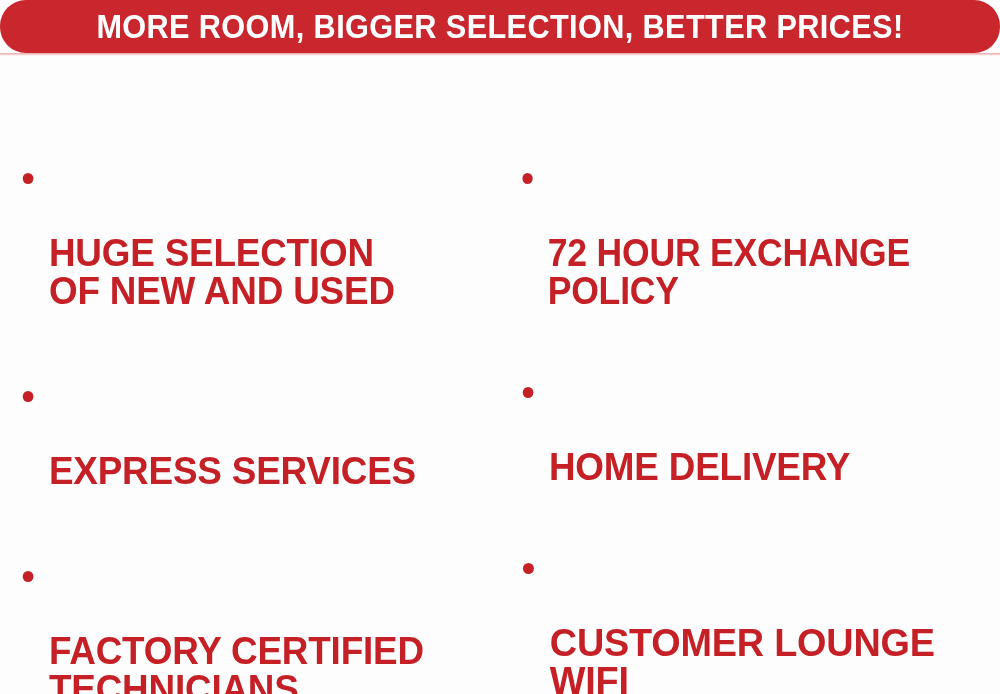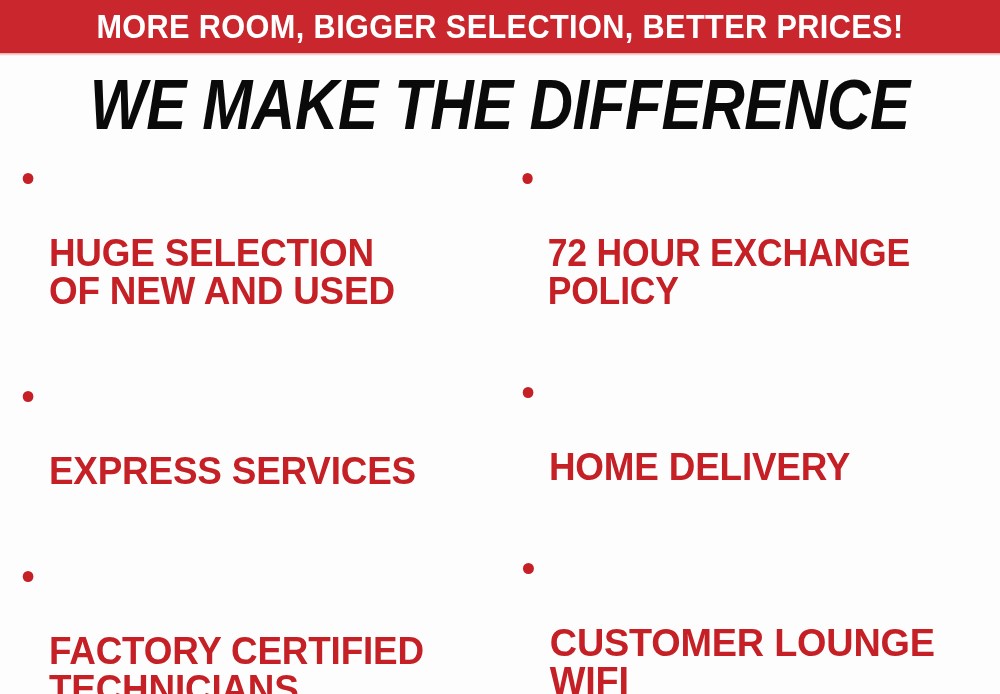--- a/index.html
+++ b/index.html
@@ -26,20 +26,21 @@
   .ribbon {
     position: absolute;
     left: 0;
     top: 0;
     width: 1000px;
     height: 53px;
     background: #c9272d;
     display: flex;
     align-items: center;
     justify-content: center;
+    border-radius: 26px;
   }
   .ribbon-text {
     color: #ffffff;
     font-family: "Liberation Sans", sans-serif;
     font-weight: bold;
     font-size: 33px;
     line-height: 1;
     letter-spacing: 0.4px;
     text-transform: uppercase;
     white-space: nowrap;
@@ -133,23 +134,20 @@
 </head>
 <body>
 
 <div id="banner">
 
   <div class="ribbon">
     <div class="ribbon-text">MORE ROOM, BIGGER SELECTION, BETTER PRICES!</div>
   </div>
   <div class="ribbon-fade"></div>
 
-  <div class="headline-wrap">
-    <div class="headline">WE MAKE THE DIFFERENCE</div>
-  </div>
 
   <div class="columns">
 
     <div class="col col-left">
       <div class="bullet-item">
         <span class="dot"></span>
         <span class="txt">HUGE SELECTION
 OF NEW AND USED</span>
       </div>
       <div class="bullet-item">

